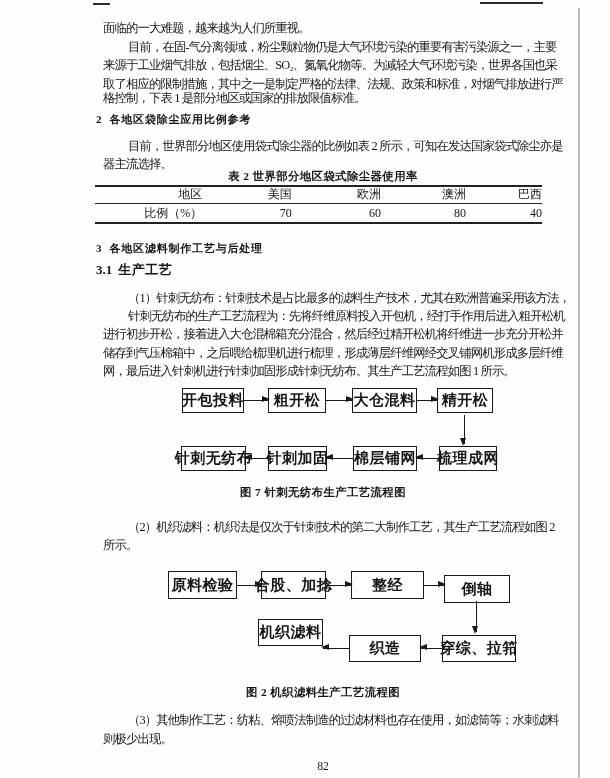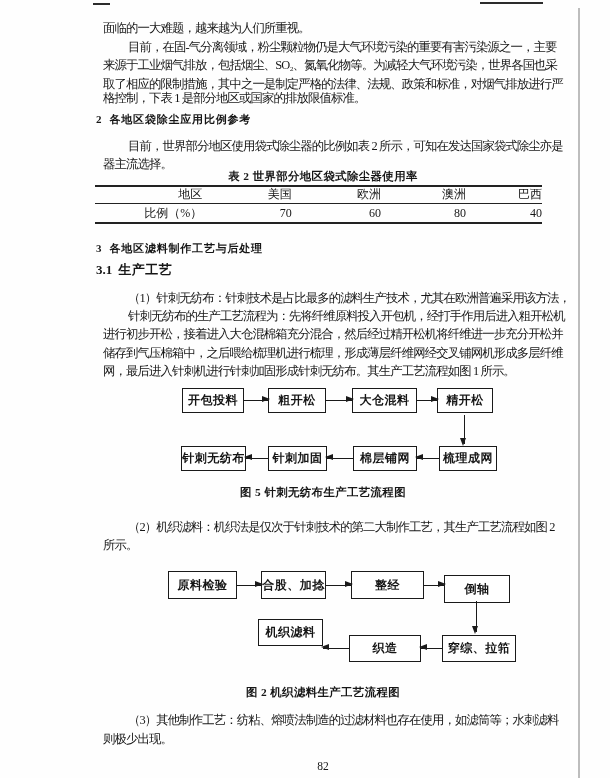--- a/index.html
+++ b/index.html
@@ -42,21 +42,21 @@
   .tdata { height:18px; }
   .tc { text-align:right; font-size:12px; letter-spacing:0; }
   .thead .tc { line-height:15px; }
   .tdata .tc { line-height:18px; }
   .c0{width:24%;} .c1{width:20%;} .c2{width:20%;} .c3{width:19%;} .c4{width:17%;}
   
   .fc { position:absolute; left:0; width:610px; }
   .fbox {
     position:absolute; border:1.5px solid #1a1a1a; background:#fff;
     display:flex; align-items:center; justify-content:center;
-    font-weight:bold; font-size:12px; letter-spacing:0.5px; white-space:nowrap;
+    font-weight:bold; font-size:15px; letter-spacing:0.5px; white-space:nowrap;
     box-sizing:border-box;
   }
   .ar, .al { position:absolute; height:0; border-top:1.6px solid #1a1a1a; }
   .ar::after {
     content:''; position:absolute; right:-2px; top:-4.6px;
     border-left:8px solid #1a1a1a; border-top:3.8px solid transparent; border-bottom:3.8px solid transparent;
   }
   .al::after {
     content:''; position:absolute; left:-2px; top:-4.6px;
     border-right:8px solid #1a1a1a; border-top:3.8px solid transparent; border-bottom:3.8px solid transparent;
@@ -137,21 +137,21 @@
     <div class="ar" style="left:417px; top:14px; width:20px"></div>
     <div class="ad" style="left:464px; top:29px; height:29px"></div>
     <div class="fbox" style="left:181px; top:60px; width:65px; height:25px">针刺无纺布</div>
     <div class="fbox" style="left:268px; top:60px; width:59px; height:25px">针刺加固</div>
     <div class="fbox" style="left:353px; top:60px; width:64px; height:25px">棉层铺网</div>
     <div class="fbox" style="left:439px; top:60px; width:58px; height:25px">梳理成网</div>
     <div class="al" style="left:417px; top:72px; width:22px"></div>
     <div class="al" style="left:327px; top:72px; width:26px"></div>
     <div class="al" style="left:246px; top:72px; width:22px"></div>
   </div>
-  <div class="cap" style="top:485px">图 5  针刺无纺布生产工艺流程图</div>
+  <div class="cap" style="top:485px">图 7  针刺无纺布生产工艺流程图</div>
 
   <div class="ln ind" style="top:518px">（2）机织滤料：机织法是仅次于针刺技术的第二大制作工艺，其生产工艺流程如图 2</div>
   <div class="ln" style="top:536px">所示。</div>
 
   <div class="fc" style="top:569px; height:96px">
     <div class="fbox" style="left:168px; top:2px; width:69px; height:28px">原料检验</div>
     <div class="fbox" style="left:261px; top:2px; width:65px; height:28px">合股、加捻</div>
     <div class="fbox" style="left:351px; top:2px; width:73px; height:28px">整经</div>
     <div class="fbox" style="left:444px; top:6px; width:66px; height:28px">倒轴</div>
     <div class="ar" style="left:237px; top:16px; width:24px"></div>

